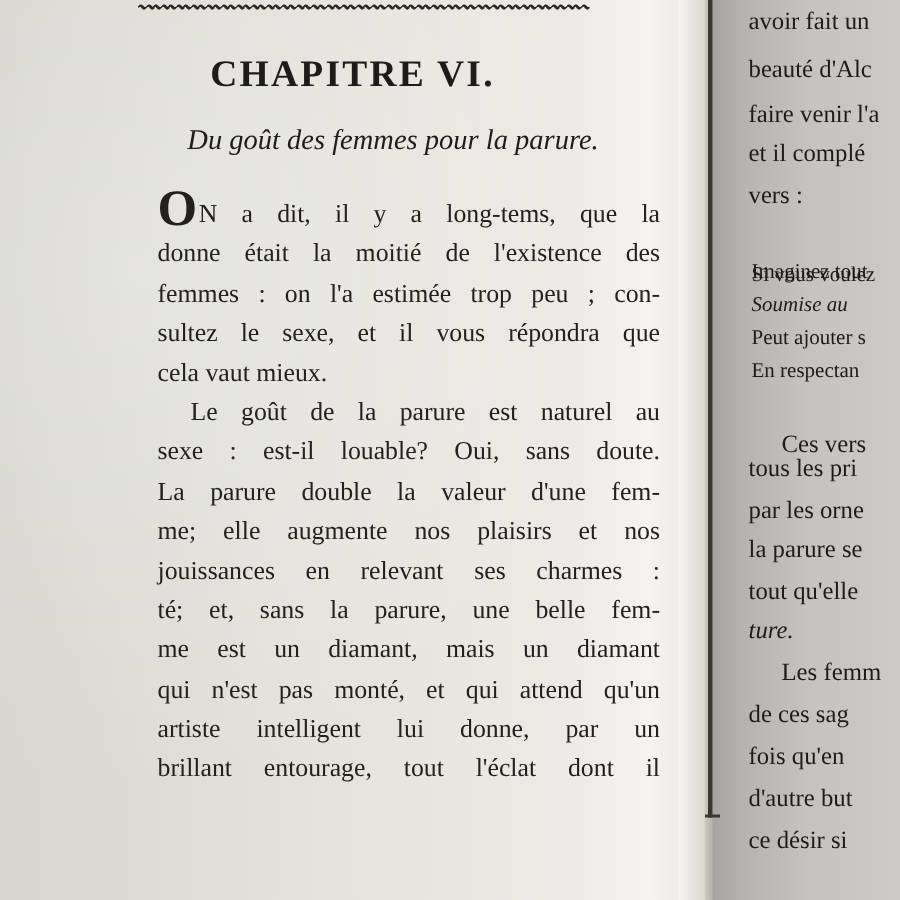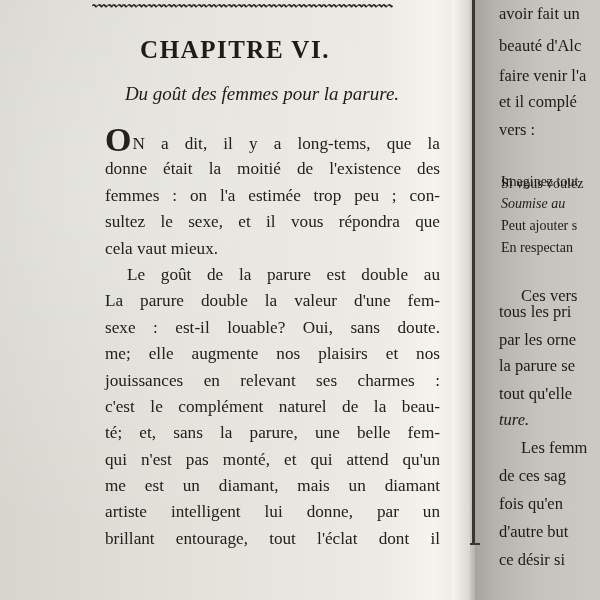--- a/index.html
+++ b/index.html
@@ -73,29 +73,28 @@
   <div class="left-page">
     <div class="ornament-rule">〰〰〰〰〰〰〰〰〰〰〰〰〰〰〰〰〰〰〰〰〰〰〰〰〰〰〰〰〰〰</div>
     <div class="chapter-title">CHAPITRE VI.</div>
     <div class="chapter-subtitle">Du goût des femmes pour la parure.</div>
     <div class="body-text">
       <span class="line"><span class="drop-cap">O</span><span>N a dit, il y a long-tems, que la</span></span>
       <span class="line">donne était la moitié de l'existence des</span>
       <span class="line">femmes : on l'a estimée trop peu ; con-</span>
       <span class="line">sultez le sexe, et il vous répondra que</span>
       <span class="line last">cela vaut mieux.</span>
-      <span class="line indent">Le goût de la parure est double au</span>
+      <span class="line indent">Le goût de la parure est naturel au</span>
+      <span class="line">sexe : est-il louable? Oui, sans doute.</span>
       <span class="line">La parure double la valeur d'une fem-</span>
-      <span class="line">sexe : est-il louable? Oui, sans doute.</span>
       <span class="line">me; elle augmente nos plaisirs et nos</span>
       <span class="line">jouissances en relevant ses charmes :</span>
-      <span class="line">c'est le complément naturel de la beau-</span>
       <span class="line">té; et, sans la parure, une belle fem-</span>
+      <span class="line">me est un diamant, mais un diamant</span>
       <span class="line">qui n'est pas monté, et qui attend qu'un</span>
-      <span class="line">me est un diamant, mais un diamant</span>
       <span class="line">artiste intelligent lui donne, par un</span>
       <span class="line">brillant entourage, tout l'éclat dont il</span>
     </div>
   </div>
   <div class="gutter-shadow"></div>
   <div class="right-page">
     <div class="right-text" id="right-text">
         <div class="r-line" style="top: 4px;">avoir fait un</div>
         <div class="r-line" style="top: 36px;">beauté d'Alc</div>
         <div class="r-line" style="top: 66px;">faire venir l'a</div>

